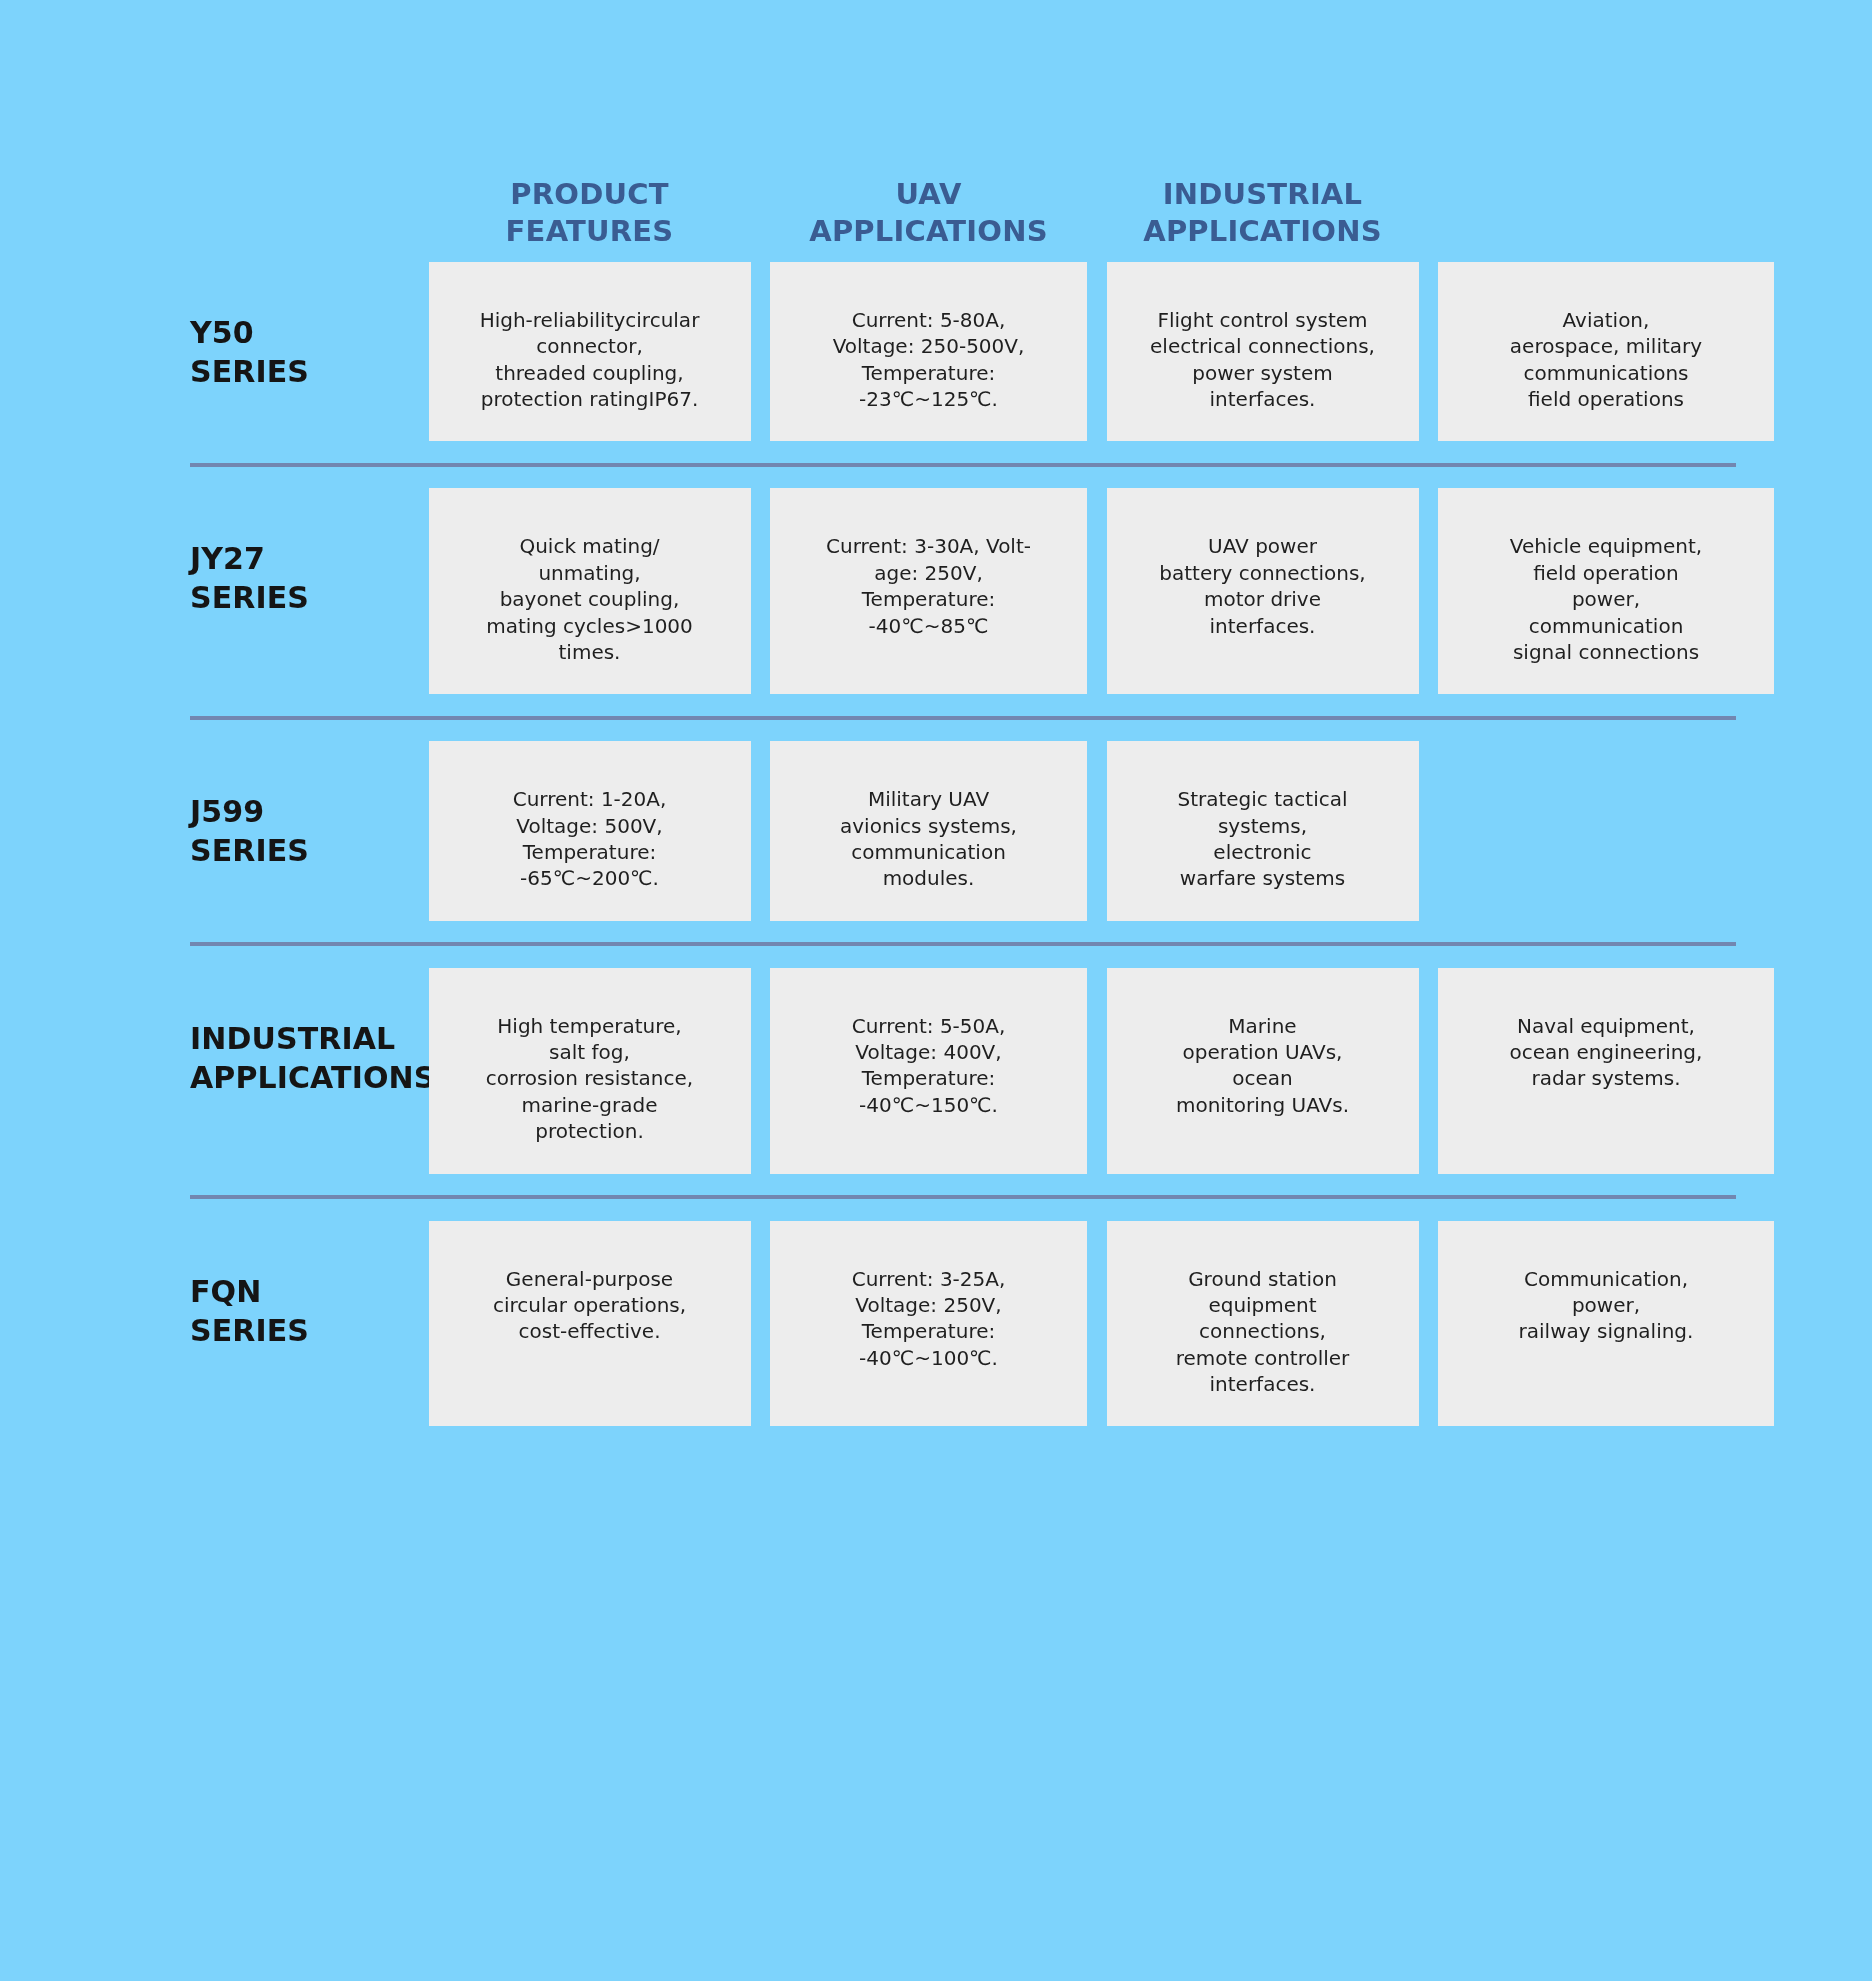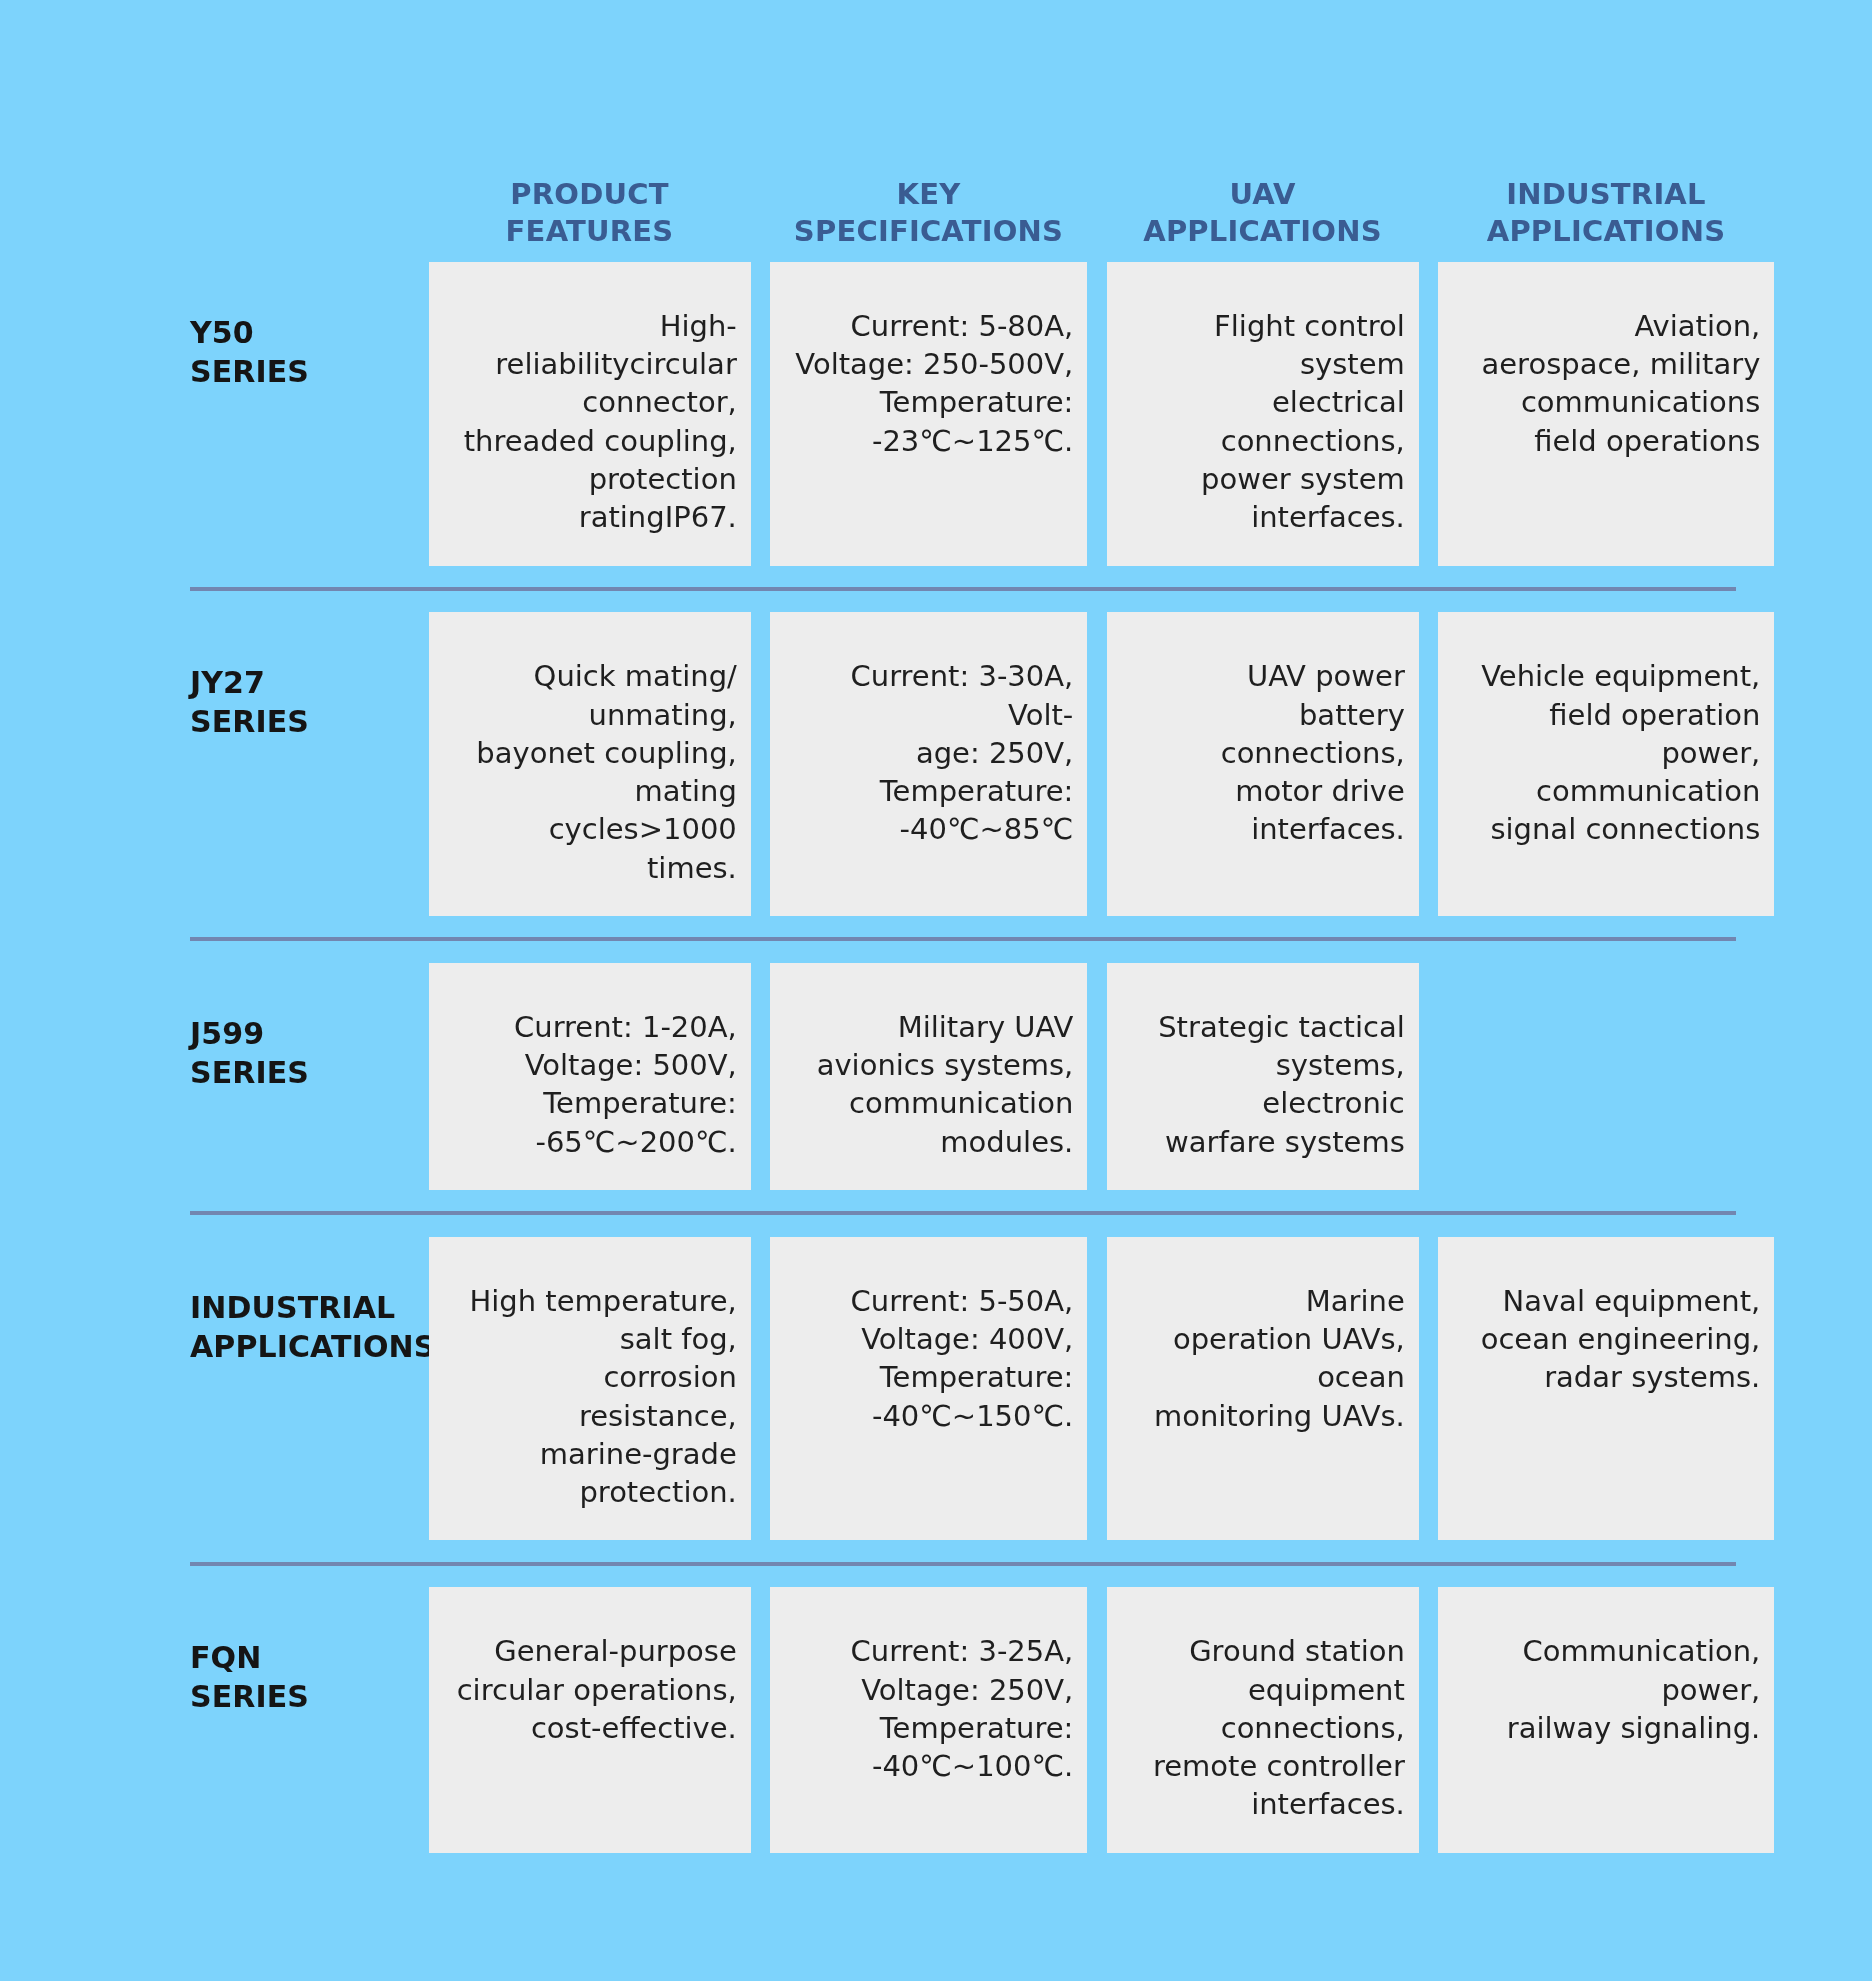--- a/index.html
+++ b/index.html
@@ -66,24 +66,24 @@
     font-size: 30px;
     line-height: 1.3;
     color: #151515;
     white-space: pre-line;
     padding-top: 51px;
     letter-spacing: 0.1px;
   }
 
   .cell {
     background: #ededed;
-    font-size: 29px;
+    font-size: 20px;
     line-height: 1.32;
     color: #1f1f1f;
-    text-align: right;
+    text-align: center;
     padding: 45px 13.7px 29px 13.7px;
     box-sizing: border-box;
     white-space: pre-line;
   }
 
   .divider {
     height: 3.9px;
     background: #7286b0;
     margin: 0;
     width: 1546px;
@@ -95,22 +95,20 @@
 </head>
 <body>
 
 <div class="sheet">
   <div class="table">
 
     <div class="thead">
       <div class="th corner"></div>
       <div class="th">PRODUCT
 FEATURES</div>
-      <div class="th">KEY
-SPECIFICATIONS</div>
       <div class="th">UAV
 APPLICATIONS</div>
       <div class="th">INDUSTRIAL
 APPLICATIONS</div>
     </div>
 
     <div class="row">
       <div class="row-label">Y50
 SERIES</div>
       <div class="cell">High-reliabilitycircular

